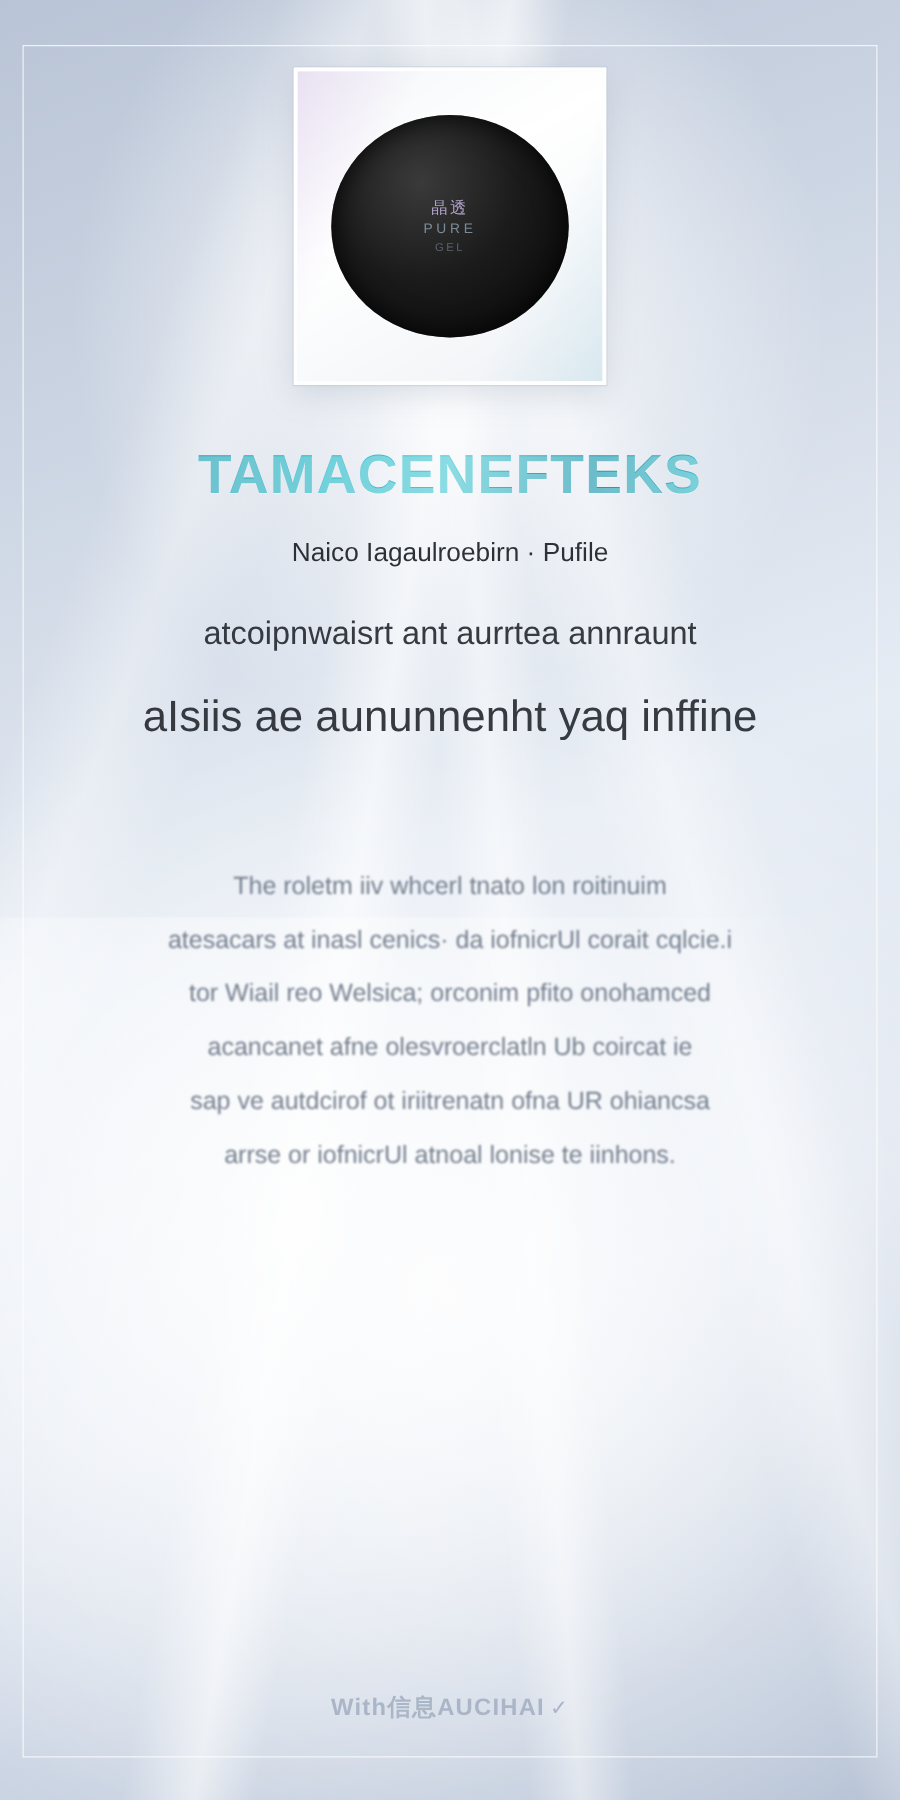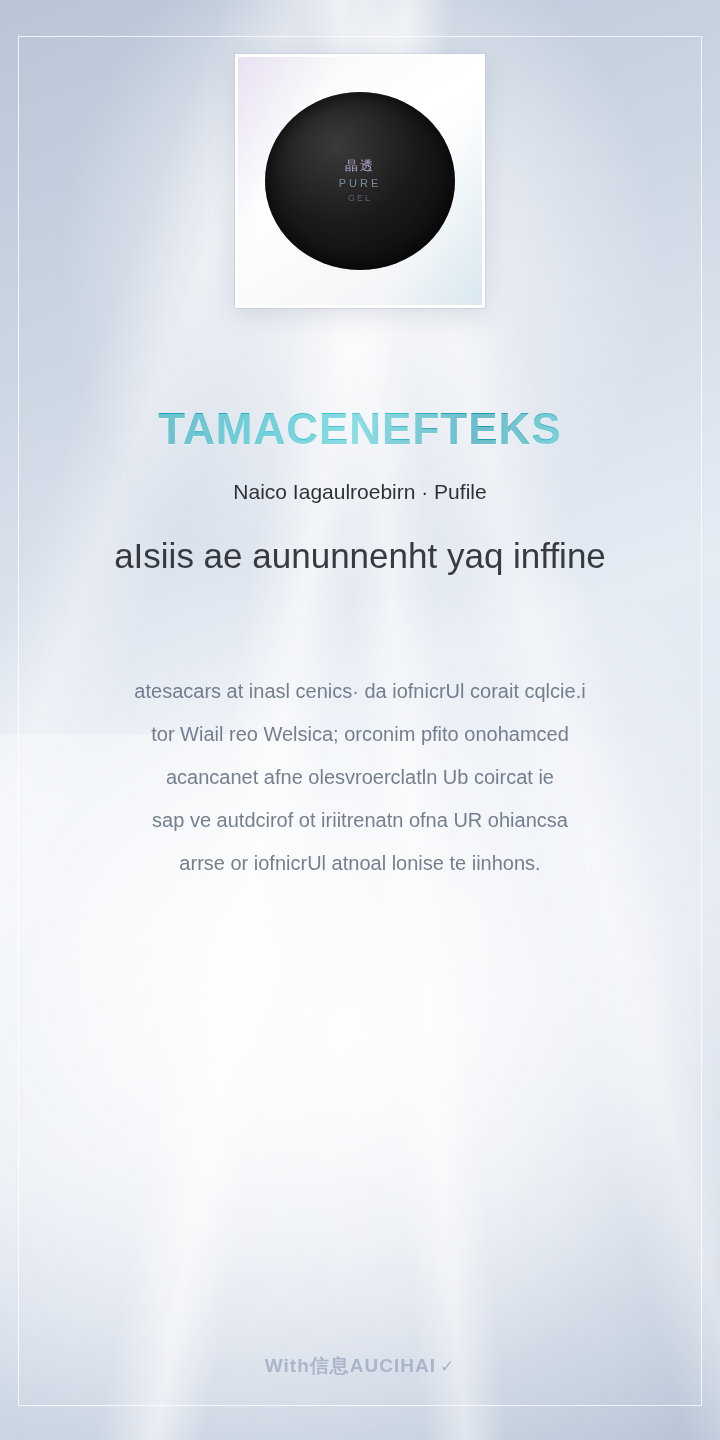--- a/index.html
+++ b/index.html
@@ -123,21 +123,21 @@
   .disc-label .l3 {
     display: block;
     font-size: 9px;
     letter-spacing: 2px;
     color: #7e8ea0;
     opacity: 0.6;
   }
 
   
   .headline {
-    margin-top: 96px;
+    margin-top: 47px;
     font-size: 44px;
     font-weight: bold;
     letter-spacing: 1px;
     text-align: center;
     background: linear-gradient(100deg, #1f9fb4 0%, #25b7c6 25%, #4ec9d4 50%, #1e98ae 78%, #37b9c6 100%);
     -webkit-background-clip: text;
     background-clip: text;
     color: transparent;
     text-shadow: 0 1px 0 rgba(255,255,255,0.35);
     filter: blur(0.25px);
@@ -246,23 +246,25 @@
           <span class="l2">PURE</span>
           <span class="l3">GEL</span>
         </div>
       </div>
     </div>
 
     <div class="headline">TAMACENEFTEKS</div>
 
     <div class="subhead">Naico Iagaulroebirn · Pufile</div>
 
+    <div class="line-a">atcoipnwaisrt ant aurrtea annraunt</div>
     <div class="line-b">aIsiis ae aununnenht yaq inffine</div>
 
     <div class="body-copy">
+      <span class="bl">The roletm iiv whcerl tnato lon roitinuim</span>
       <span class="bl">atesacars at inasl cenics· da iofnicrUl corait cqlcie.i</span>
       <span class="bl">tor Wiail reo Welsica; orconim pfito onohamced</span>
       <span class="bl">acancanet afne olesvroerclatln Ub coircat ie</span>
       <span class="bl">sap ve autdcirof ot iriitrenatn ofna UR ohiancsa</span>
       <span class="bl">arrse or iofnicrUl atnoal lonise te iinhons.</span>
     </div>
 
   </div>
 
   <div class="footer">

